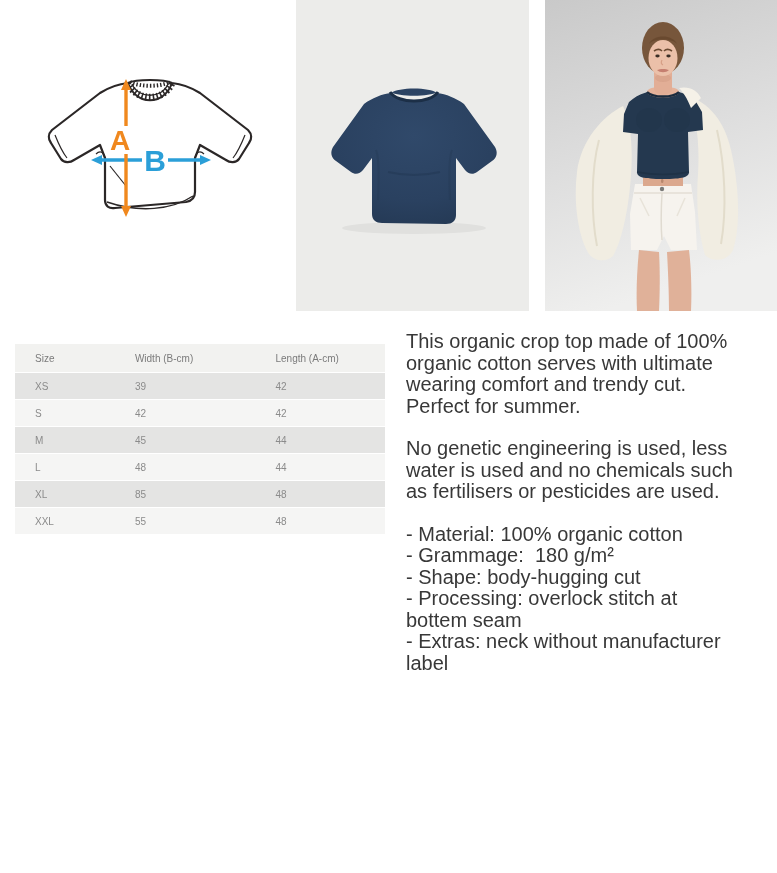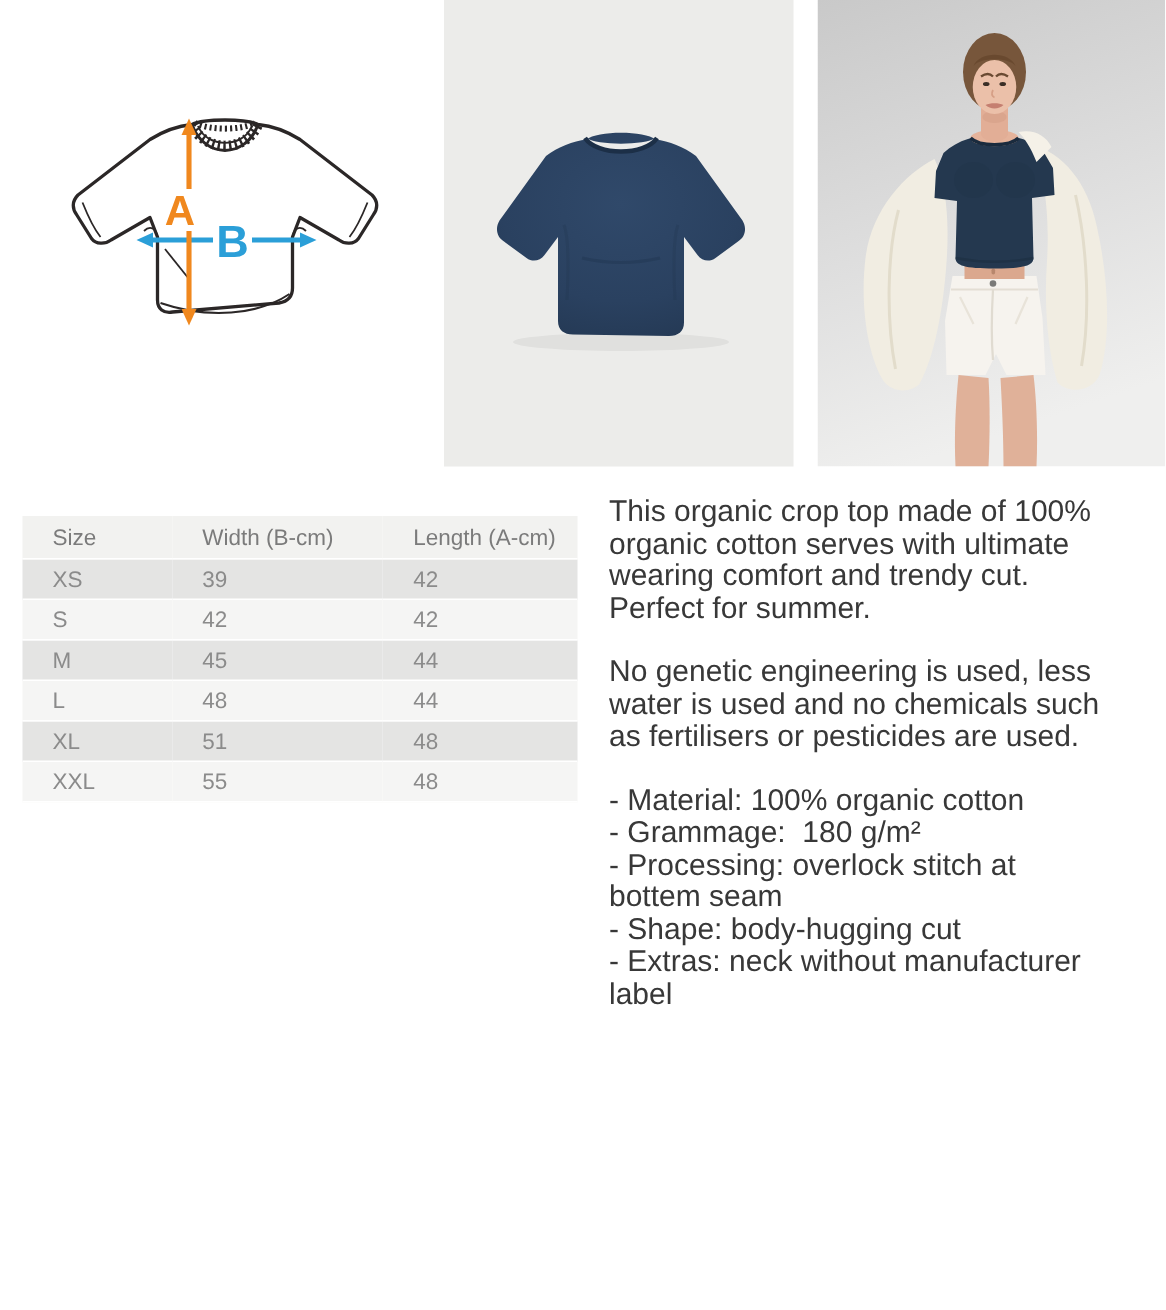--- a/index.html
+++ b/index.html
@@ -27,21 +27,21 @@
     position: absolute; left: 545px; top: 0; width: 232px; height: 311px;
   }
 
   
   #size-table-wrap {
     position: absolute; left: 15px; top: 344px; width: 370px;
   }
   table.size-table {
     width: 100%;
     border-collapse: collapse;
-    font-size: 15px;
+    font-size: 10px;
     color: #8b8b8b;
   }
   table.size-table th {
     font-weight: normal;
     text-align: left;
     background: #f2f2f0;
     color: #7b7b7b;
     height: 28px;
     padding: 0 0 0 20px;
     border-bottom: 1px solid #ffffff;
@@ -223,38 +223,38 @@
           <td>45</td>
           <td>44</td>
         </tr>
         <tr class="row-light">
           <td>L</td>
           <td>48</td>
           <td>44</td>
         </tr>
         <tr class="row-dark">
           <td>XL</td>
-          <td>51</td>
+          <td>85</td>
           <td>48</td>
         </tr>
         <tr class="row-light">
           <td>XXL</td>
           <td>55</td>
           <td>48</td>
         </tr>
       </tbody>
     </table>
   </div>
 
 
   <div id="description">
     <p class="p1">This organic crop top made of 100% organic cotton serves with ultimate wearing comfort and trendy cut. Perfect for summer.</p>
     <p class="p2">No genetic engineering is used, less water is used and no chemicals such as fertilisers or pesticides are used.</p>
     <div>
       <div class="feature-line">- Material: 100% organic cotton</div>
       <div class="feature-line">- Grammage:  180 g/m²</div>
+      <div class="feature-line">- Shape: body-hugging cut</div>
       <div class="feature-line">- Processing: overlock stitch at bottem seam</div>
-      <div class="feature-line">- Shape: body-hugging cut</div>
       <div class="feature-line">- Extras: neck without manufacturer label</div>
     </div>
   </div>
 
 </div>
 
 </body></html>

